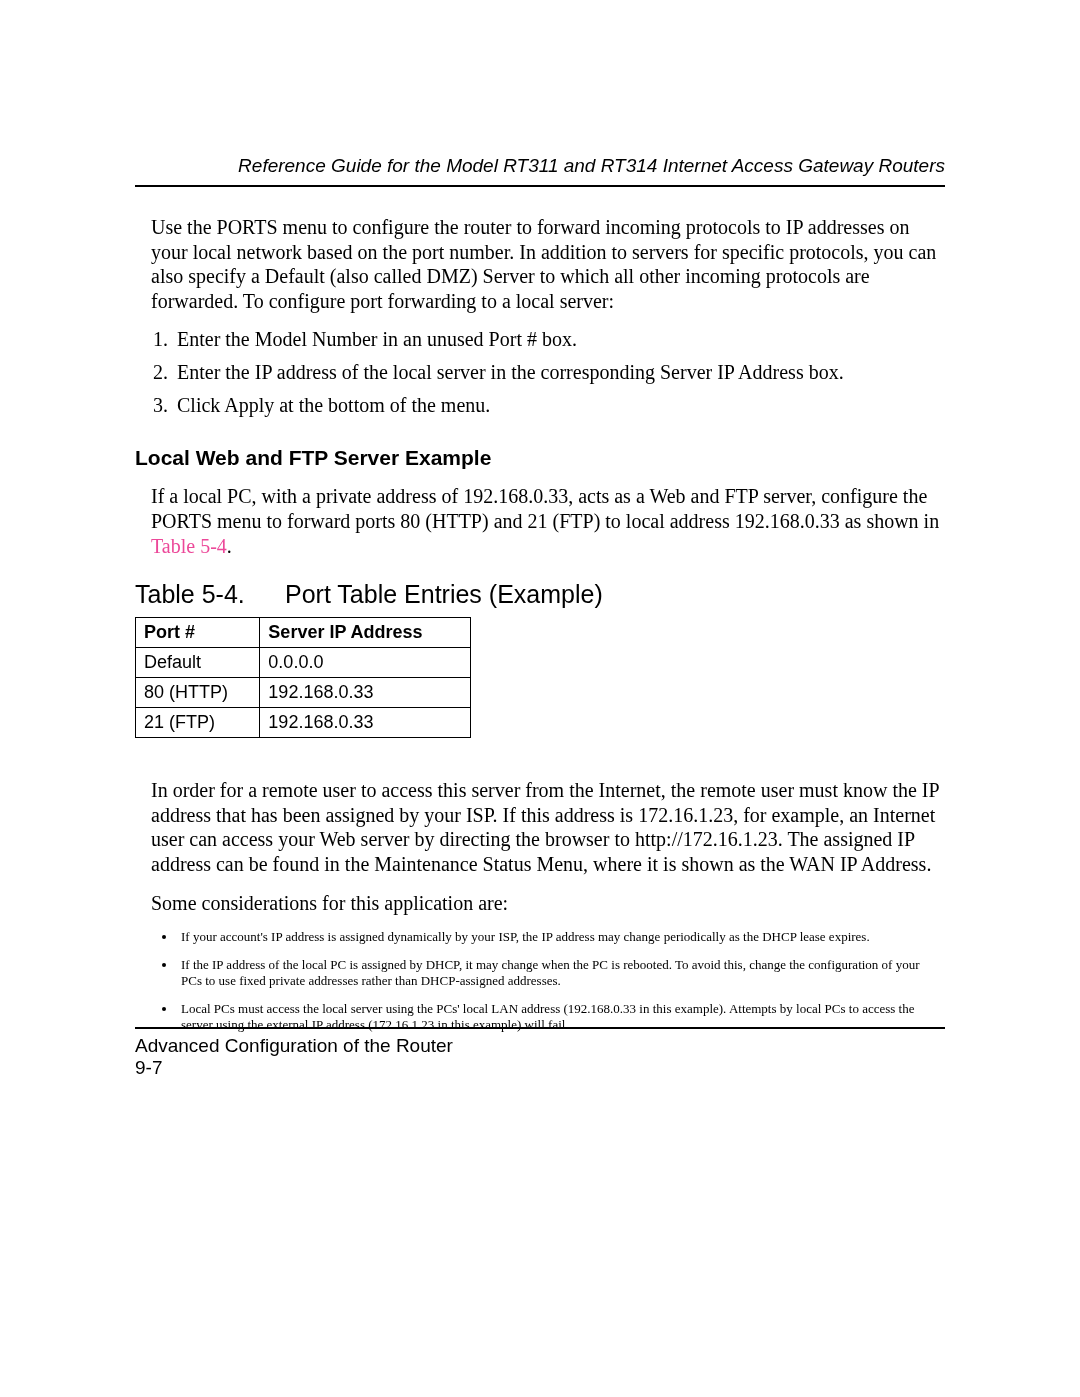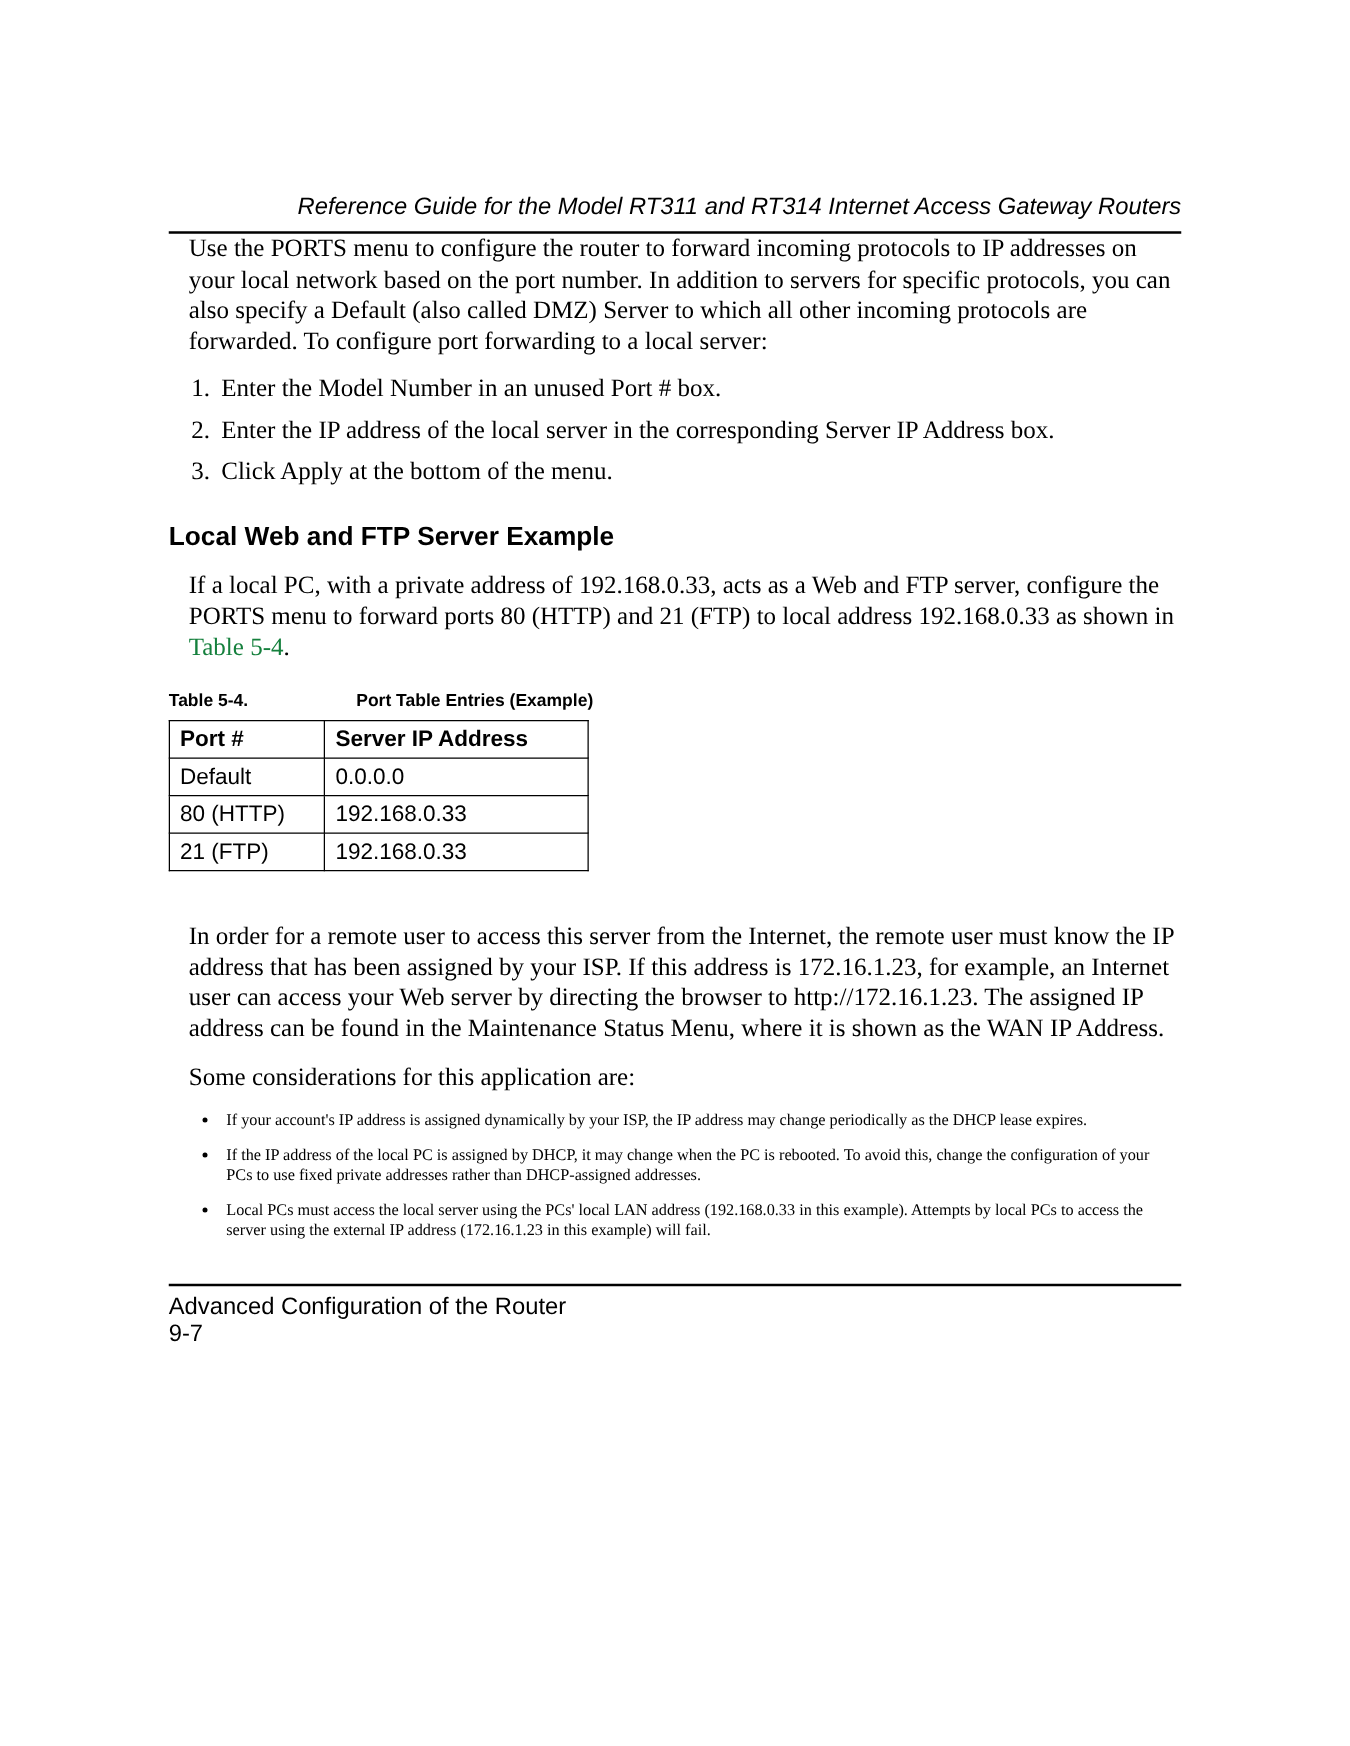--- a/index.html
+++ b/index.html
@@ -16,20 +16,21 @@
     font-family: "Times New Roman", Times, serif;
     color: #000;
   }
   .header-block {
     text-align: right;
     font-style: italic;
     font-family: Arial, Helvetica, sans-serif;
     font-size: 19px;
     padding-bottom: 8px;
     border-bottom: 2px solid #000;
+    margin-bottom: 28px;
   }
   .body-para {
     font-size: 20px;
     line-height: 1.23;
     margin: 0 0 14px 16px;
   }
   ol.numbered {
     margin: 0 0 12px 0;
     padding-left: 38px;
     font-size: 20px;
@@ -39,26 +40,26 @@
     padding-left: 4px;
     margin-bottom: 8px;
   }
   .subhead {
     font-family: Arial, Helvetica, sans-serif;
     font-weight: bold;
     font-size: 21px;
     margin: 28px 0 14px 0;
   }
   .para-with-ref .xref {
-    color: #15803d;
+    color: #ec4899;
   }
   .table-caption {
     font-family: Arial, Helvetica, sans-serif;
-    font-weight: bold;
-    font-size: 14px;
+    font-weight: normal;
+    font-size: 25px;
     margin: 22px 0 8px 0;
   }
   .table-caption .tnum { display:inline-block; width: 150px; }
   table.port-table {
     border-collapse: collapse;
     font-family: Arial, Helvetica, sans-serif;
     font-size: 18px;
     width: 336px;
     margin-bottom: 40px;
   }

